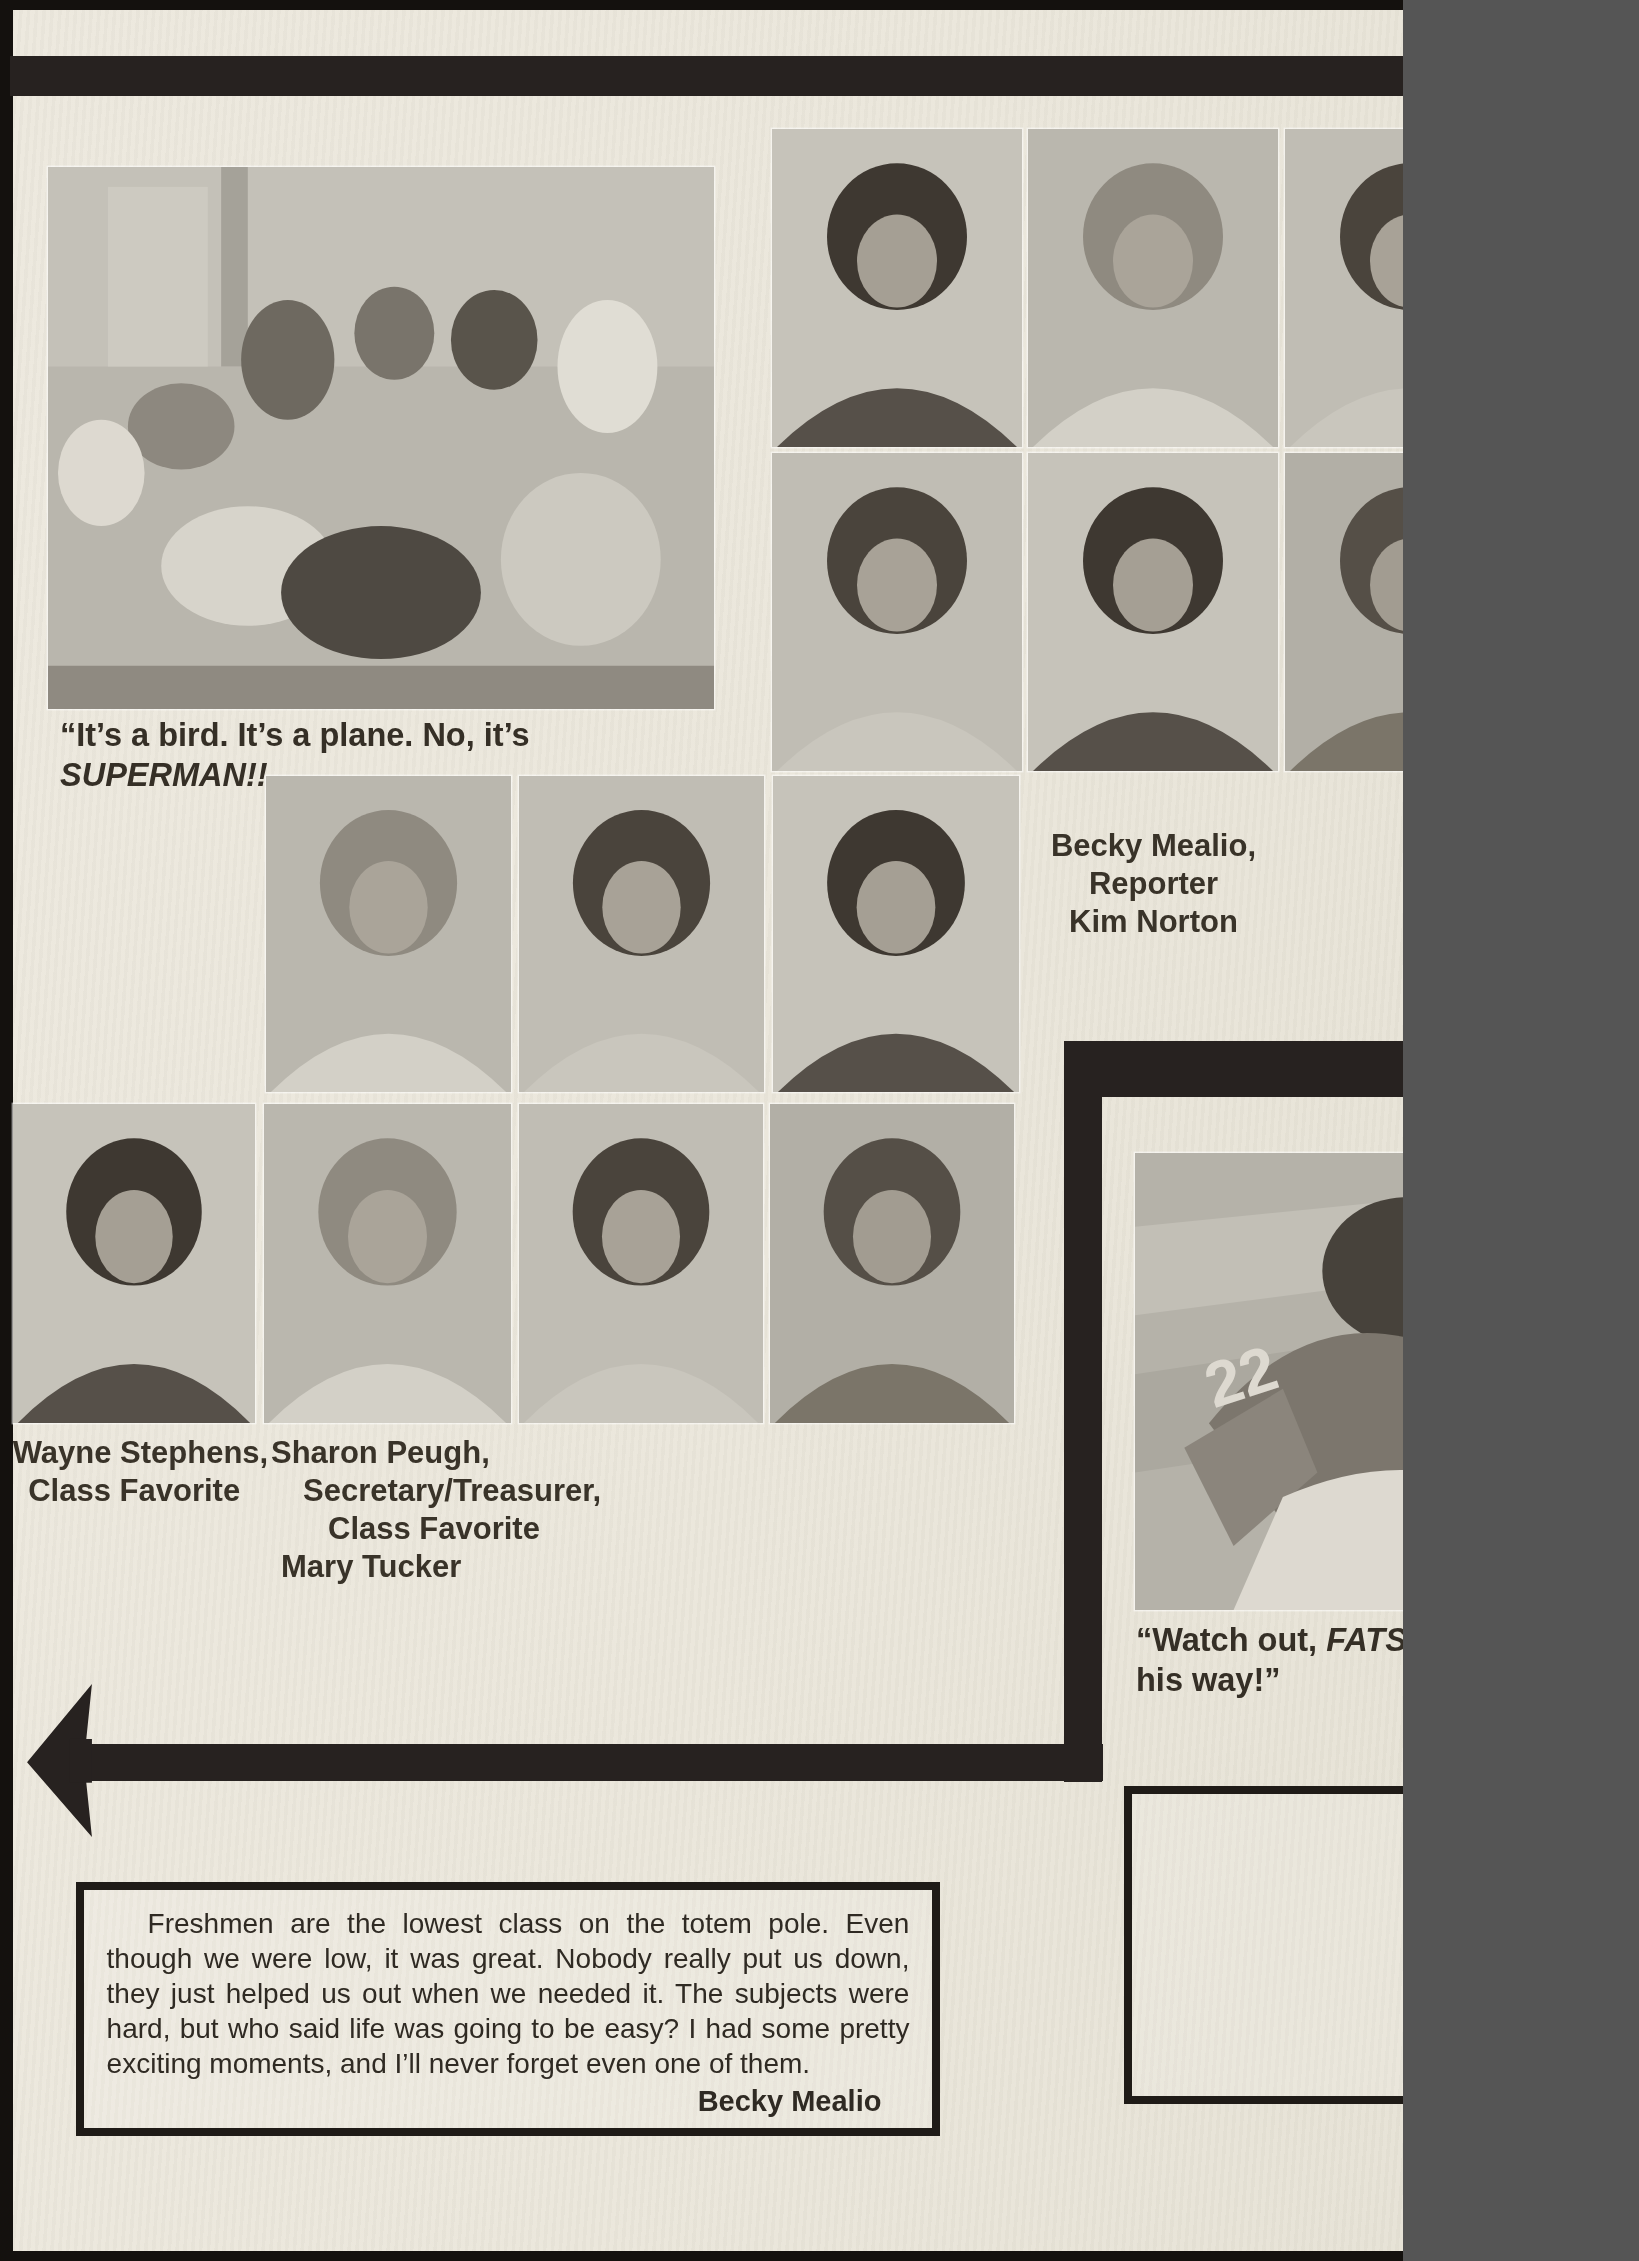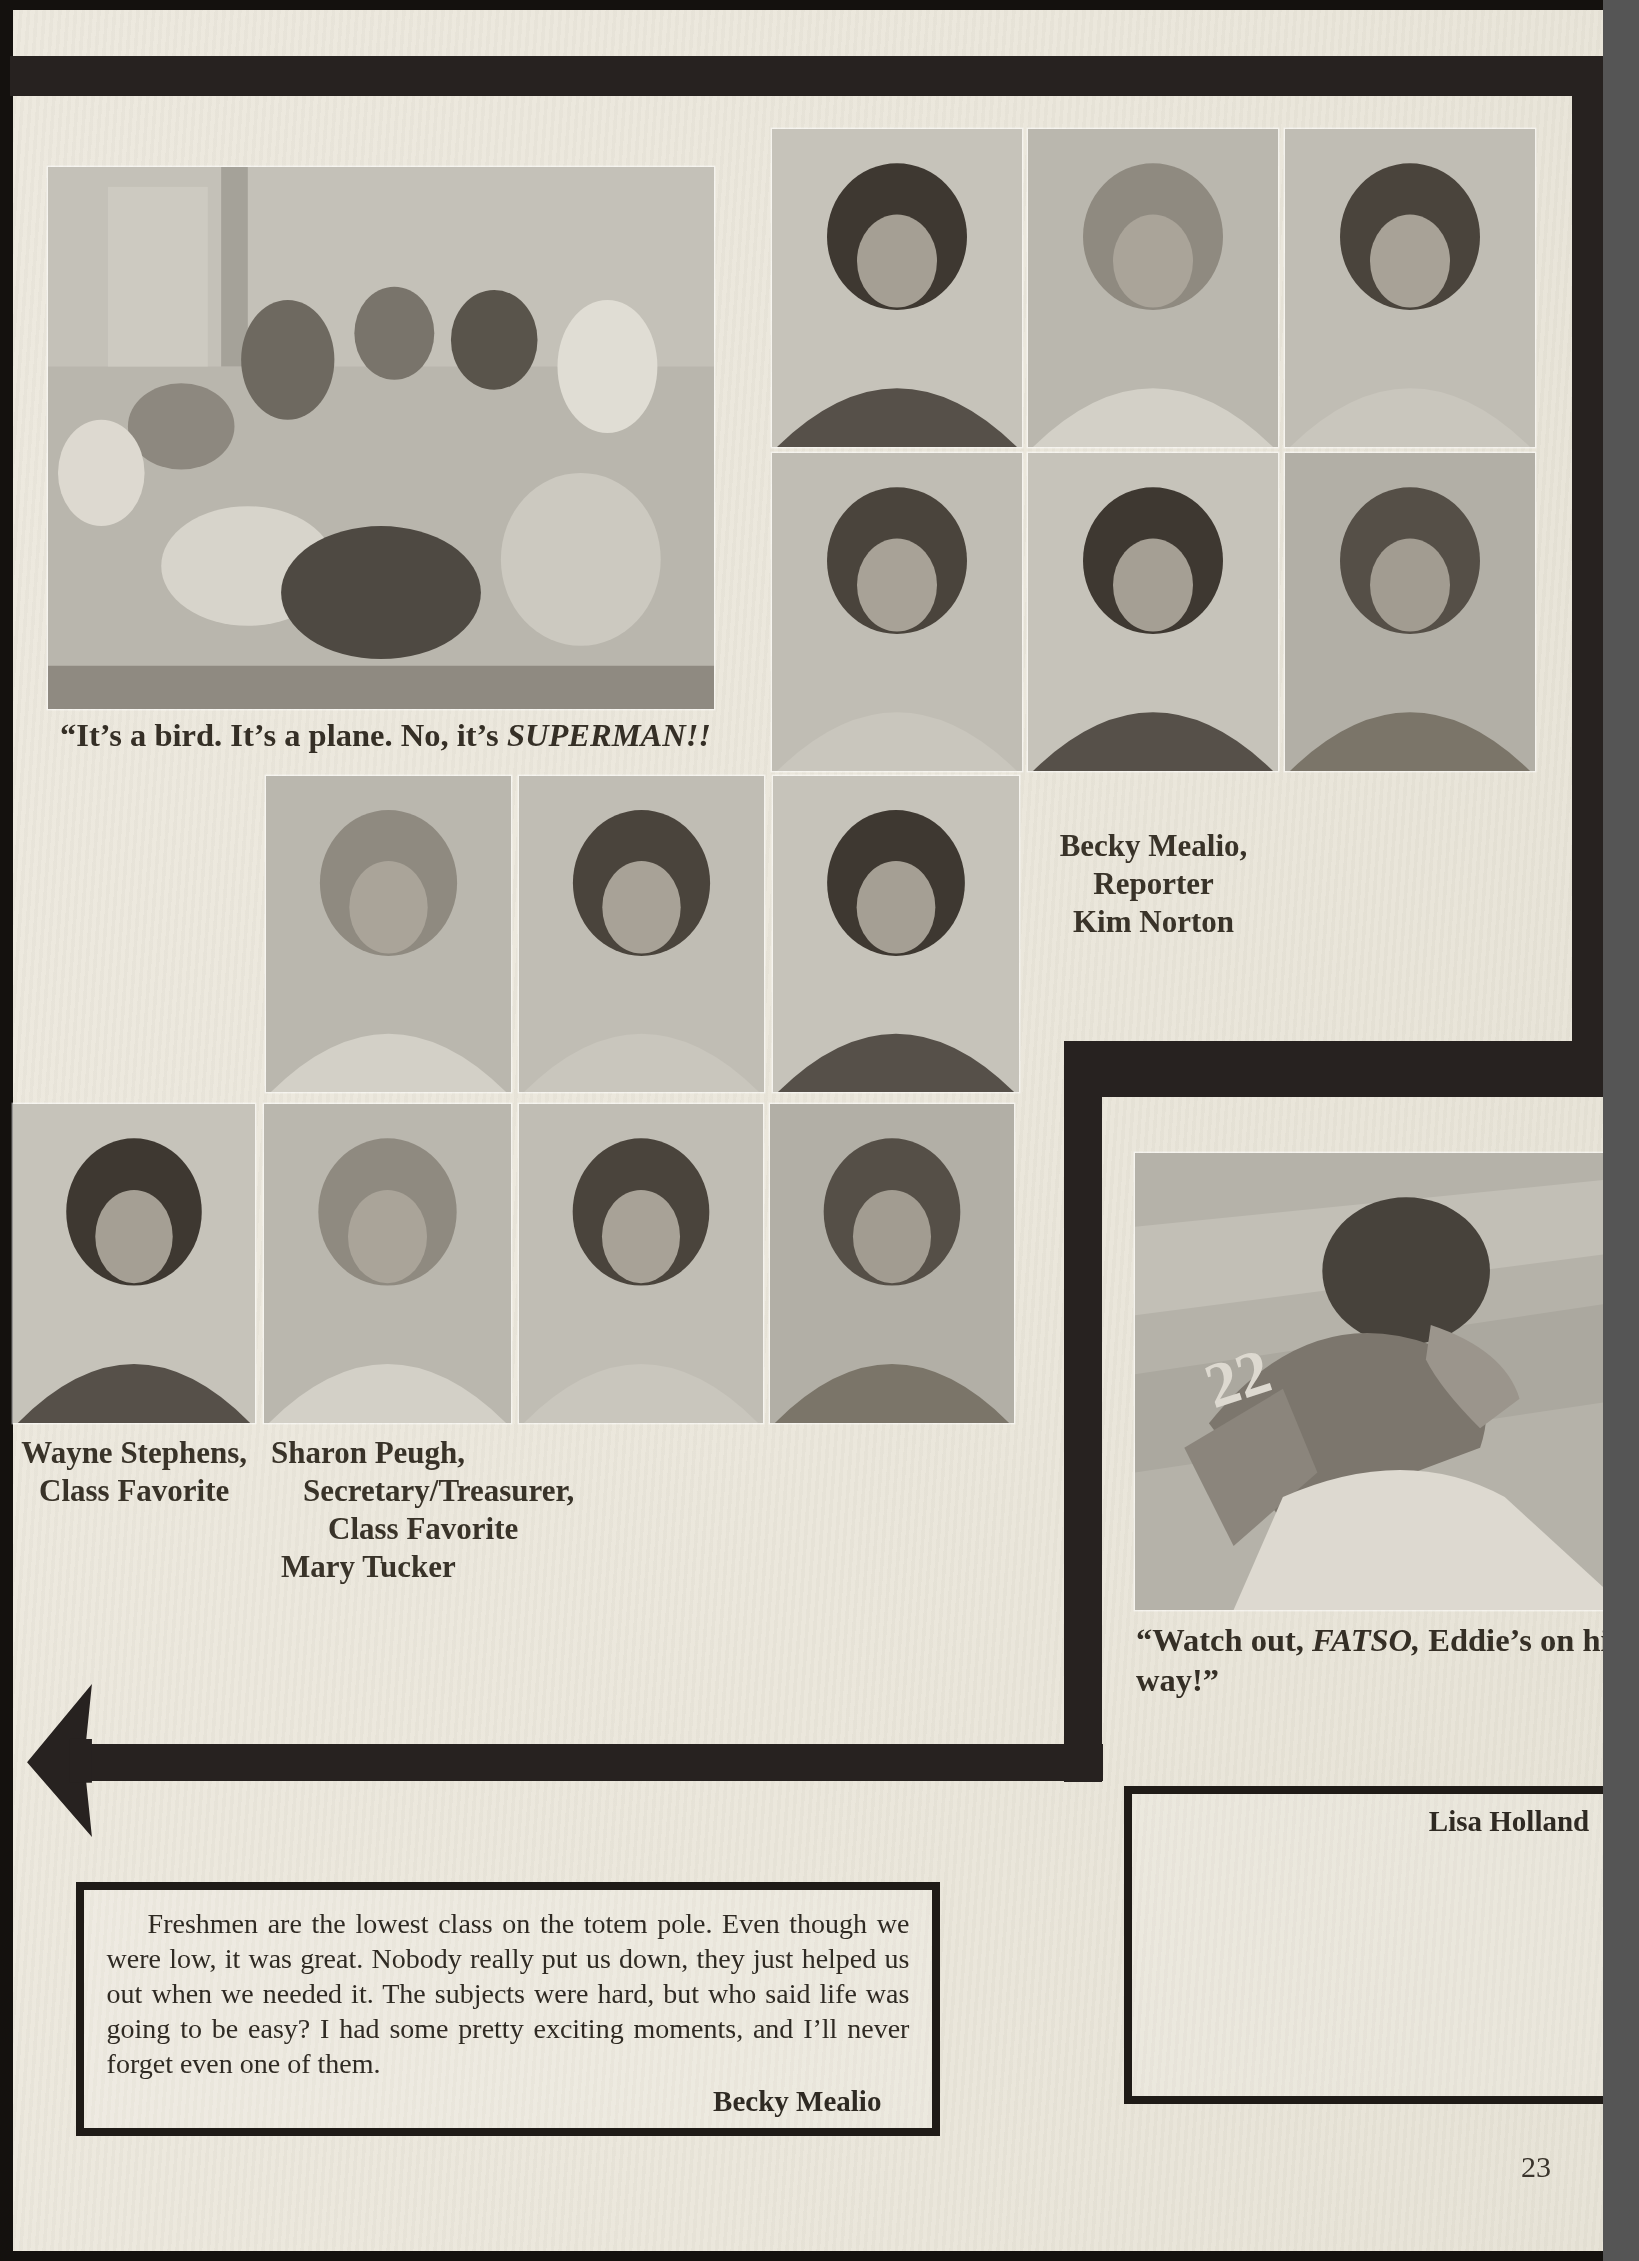--- a/index.html
+++ b/index.html
@@ -1,21 +1,21 @@
 <!DOCTYPE html>
 <html style="font-size:11.3px"><head>
 <meta charset="utf-8">
 <style>
   html,body{margin:0;padding:0;background:#555;}
   .page{
-    position:relative;width:1603px;height:2261px;overflow:hidden;
+    position:relative;width:1403px;height:2261px;overflow:hidden;
     background:
       repeating-linear-gradient(94deg, rgba(255,255,255,.05) 0 4.2px, rgba(0,0,0,.015) 4.2px 7.8px),
       linear-gradient(100deg,#ece8dd 0%,#eae6da 55%,#e6e2d5 100%);
-    font-family:Liberation Serif, serif;
+    font-family:Liberation Sans, sans-serif;
     color:#332e28;
   }
   .abs{position:absolute;}
   .bar{position:absolute;background:#272220;}
   
   .edge{position:absolute;background:#14110e;}
   .right-shadow{position:absolute;background:linear-gradient(to right, rgba(20,17,14,0), rgba(20,17,14,.55));}
   
   .photo{position:absolute;box-shadow:0 0 0 1.4px rgba(255,255,255,.55);overflow:hidden;}
   .portrait svg{position:absolute;inset:0;width:100%;height:100%;}

